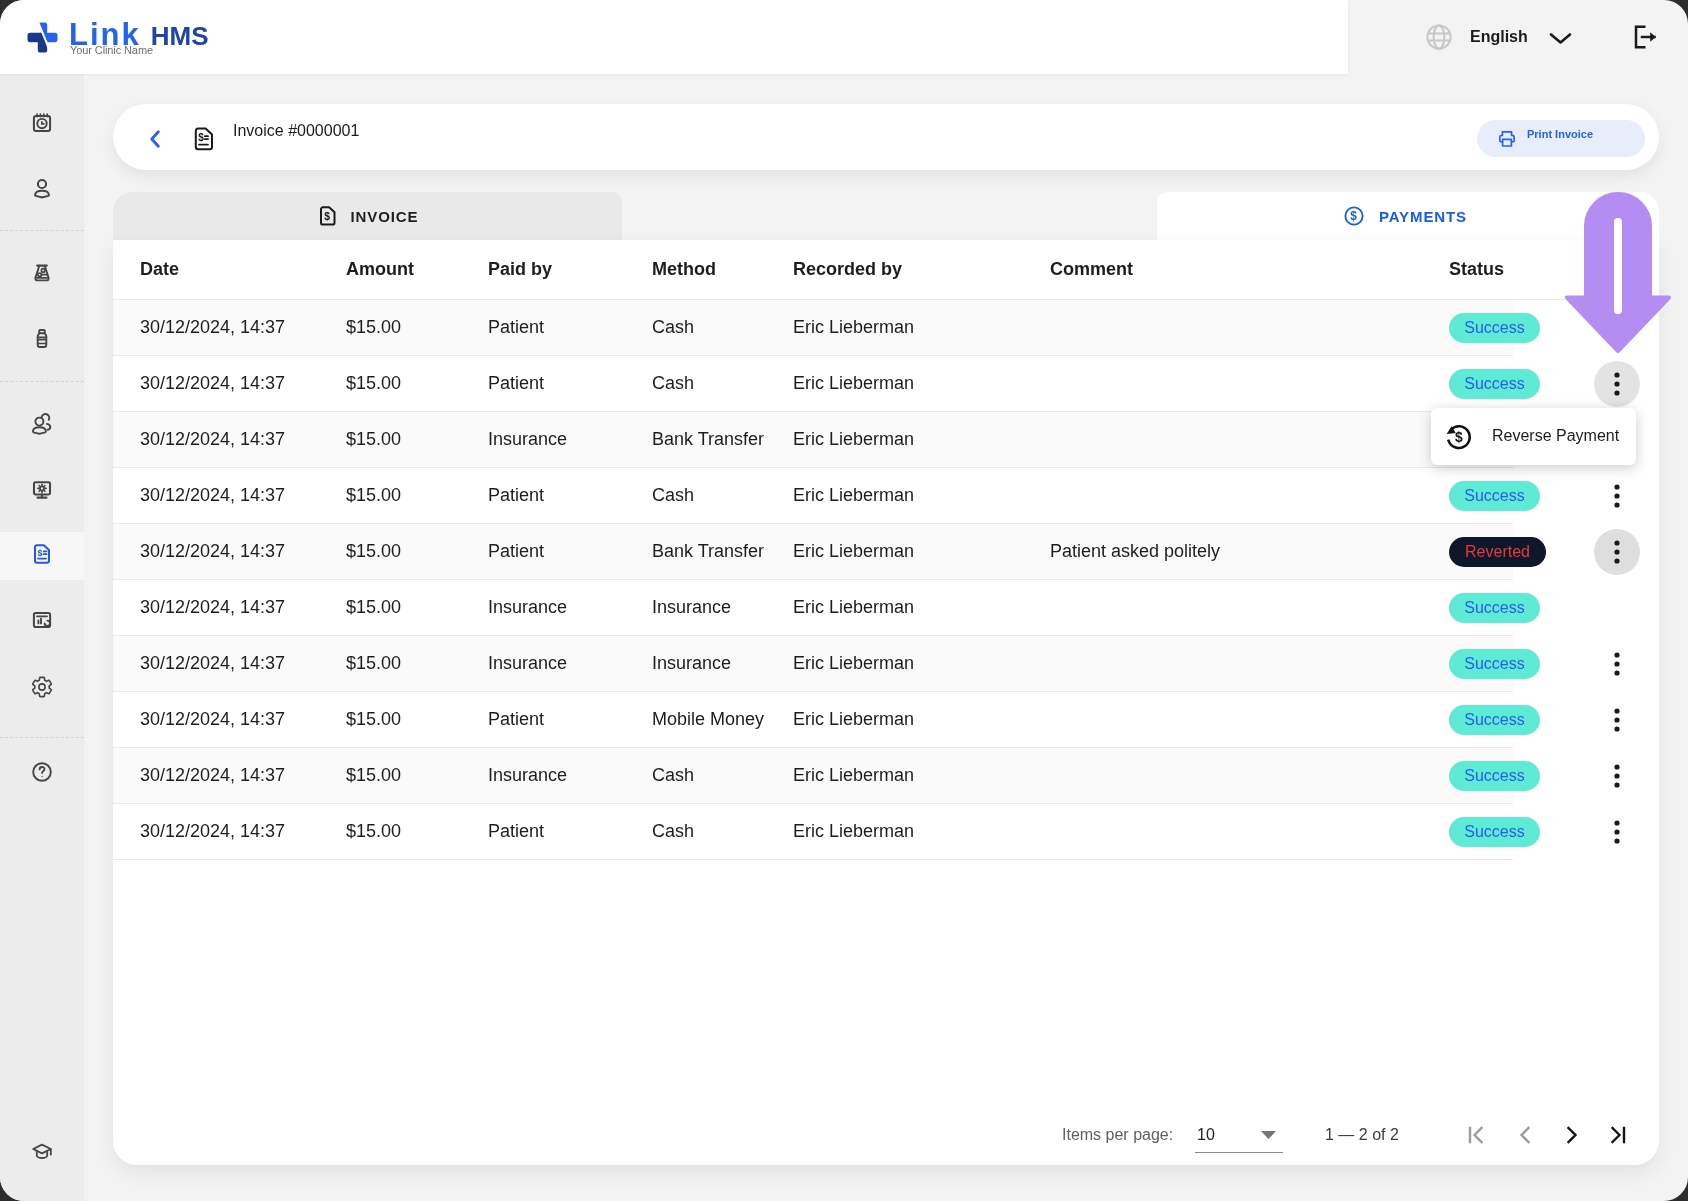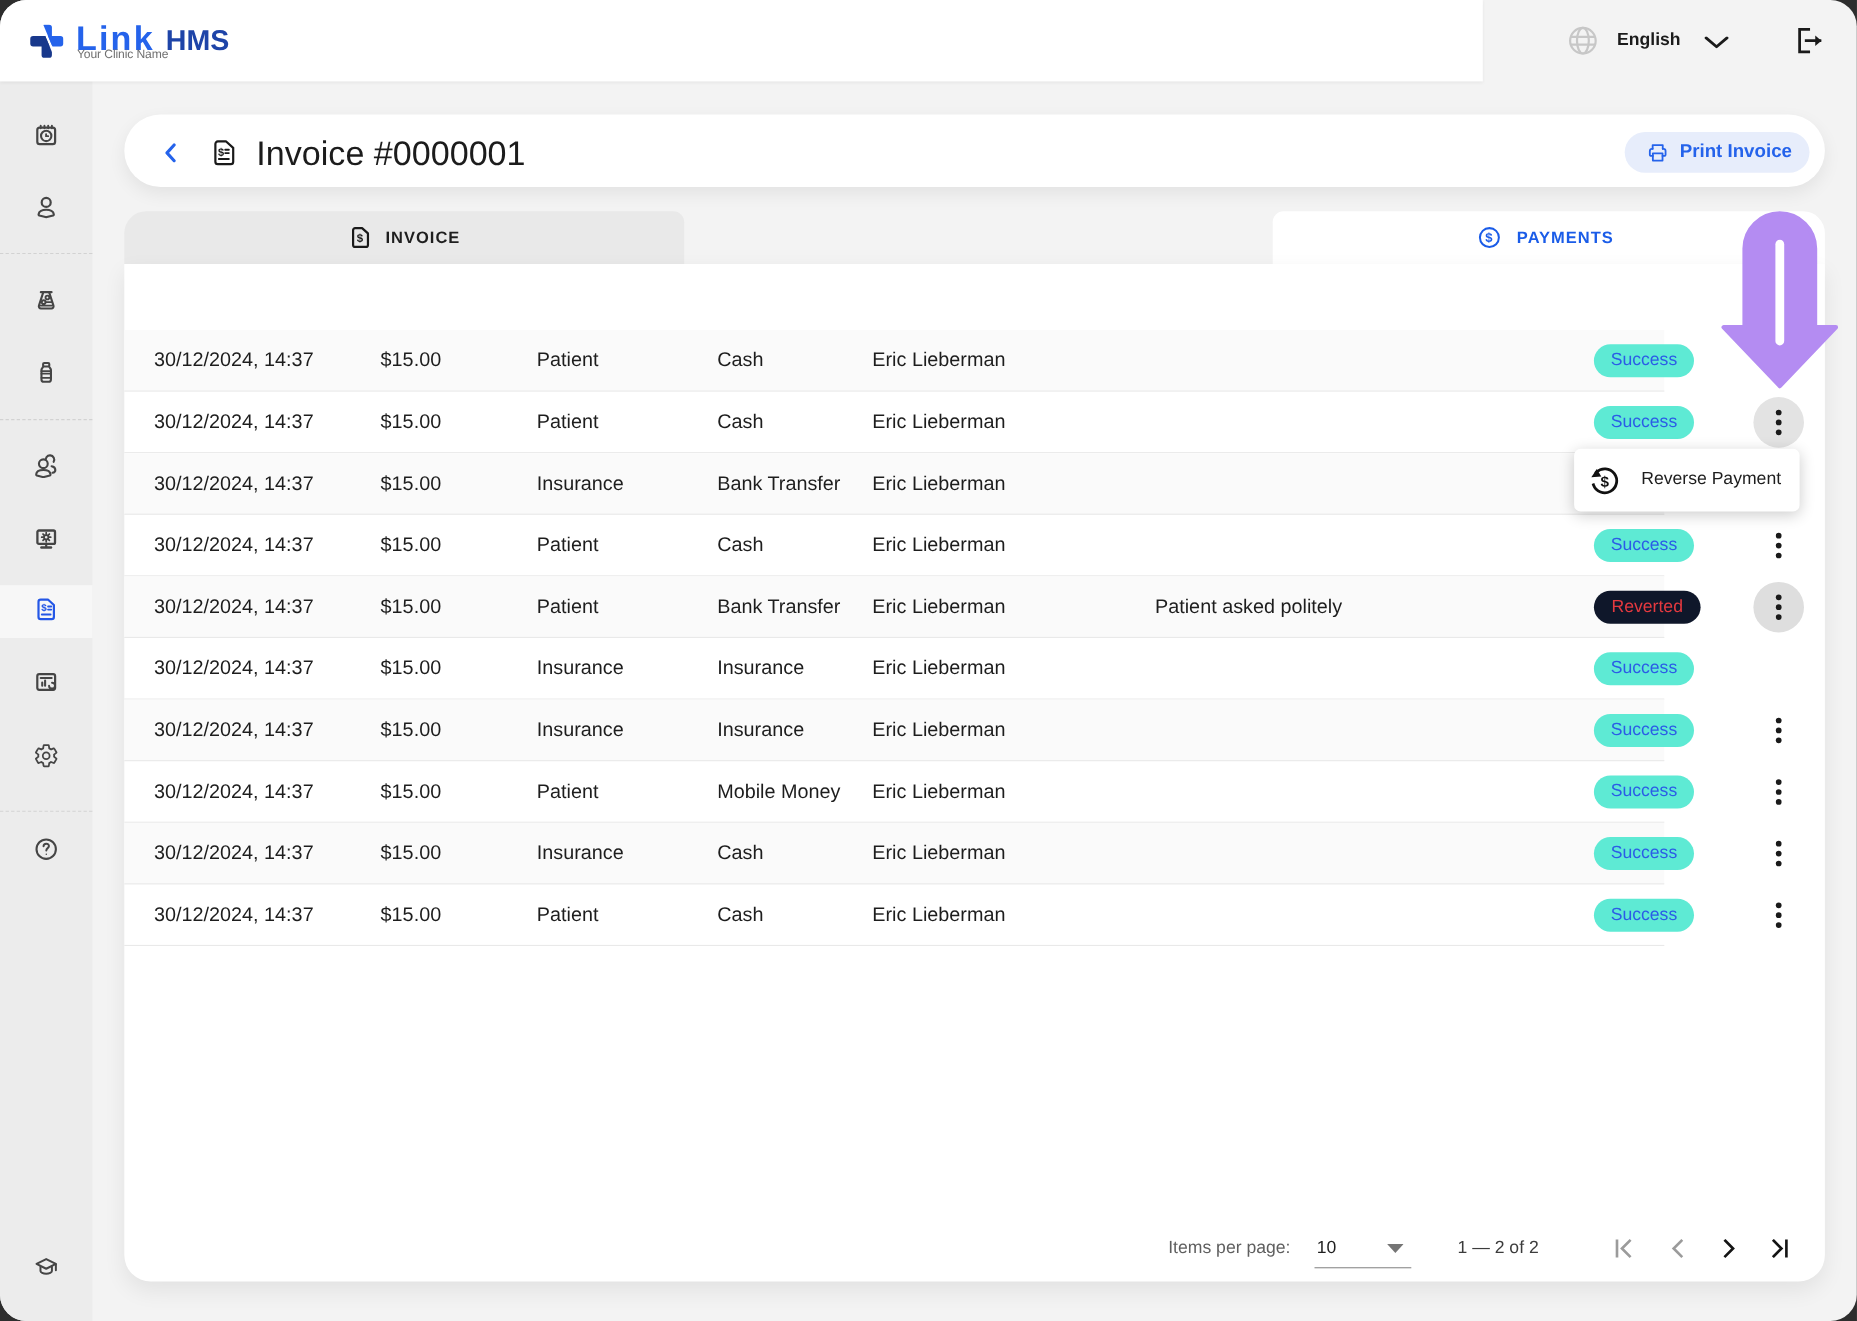--- a/index.html
+++ b/index.html
@@ -20,24 +20,24 @@
 
 
 .sidebar { position:absolute; left:0; top:74px; width:84px; height:1127px; background:#ececec; z-index:4; }
 .sidebar .divider { position:absolute; left:0; width:84px; border-top:1px dashed #d2d2d2; }
 .sb-sel { position:absolute; left:0; top:458px; width:84px; height:48px; background:#f7f7f7; }
 .sb-ic { position:absolute; left:30px; }
 
 
 .title-card { position:absolute; left:113px; top:104px; width:1546px; height:66px;
   background:#fff; border-radius:33px; box-shadow:0 6px 16px rgba(0,0,0,0.07); z-index:6; }
-.title-text { position:absolute; left:120px; top:18px; font-size:31px; color:#1c1c1c; }
+.title-text { position:absolute; left:120px; top:18px; font-size:16px; color:#1c1c1c; }
 .print-btn { position:absolute; left:1364px; top:16px; width:168px; height:37px; background:#e7edfb;
   border-radius:19px; }
-.print-btn span { position:absolute; left:50px; top:8px; font-size:17px; font-weight:bold; color:#2563eb; }
+.print-btn span { position:absolute; left:50px; top:8px; font-size:11px; font-weight:bold; color:#2563eb; }
 
 .tabs { position:absolute; left:113px; top:192px; width:1546px; height:48px; z-index:2; }
 .tab { position:absolute; top:0; height:48px; background:#e9e9e9; display:flex; align-items:center; justify-content:center;
   font-size:15px; font-weight:bold; letter-spacing:0.9px; color:#1f1f1f; gap:14px; }
 .tab.t1 { left:0; width:509px; border-radius:20px 10px 0 0; }
 .tab.t2 { left:517px; width:518px; border-radius:10px 10px 0 0; }
 .tab.t3 { left:1044px; width:502px; background:#fff; color:#1a5ce8; border-radius:10px 20px 0 0; }
 
 .table-card { position:absolute; left:113px; top:240px; width:1546px; height:925px;
   background:#fff; border-radius:0 0 24px 24px; box-shadow:0 8px 20px rgba(0,0,0,0.07); z-index:2; }
@@ -220,20 +220,29 @@
     <div class="tab t3" style="padding-right:6px;">
       <svg width="22" height="22" viewBox="0 0 24 24" fill="none" stroke="#1a5ce8" stroke-width="2">
         <circle cx="12" cy="12" r="9.4"></circle>
         <text x="12" y="16.6" font-size="13" font-weight="bold" fill="#1a5ce8" stroke="none" text-anchor="middle" font-family="Liberation Sans">$</text>
       </svg>
       <span>PAYMENTS</span>
     </div>
   </div>
 
   <div class="table-card">
+    <div class="thead">
+      <span class="c1">Date</span>
+        <span class="c2">Amount</span>
+        <span class="c3">Paid by</span>
+      <span class="c4">Method</span>
+        <span class="c5">Recorded by</span>
+        <span class="c6">Comment</span>
+      <span class="c7">Status</span>
+    </div>
 
     <div class="row odd" style="top:60px;">
       <span class="c1">30/12/2024, 14:37</span>
         <span class="c2">$15.00</span>
         <span class="c3">Patient</span>
       <span class="c4">Cash</span>
         <span class="c5">Eric Lieberman</span>
       <div class="badge success">Success</div>
     </div>
     <div class="row" style="top:116px;">

